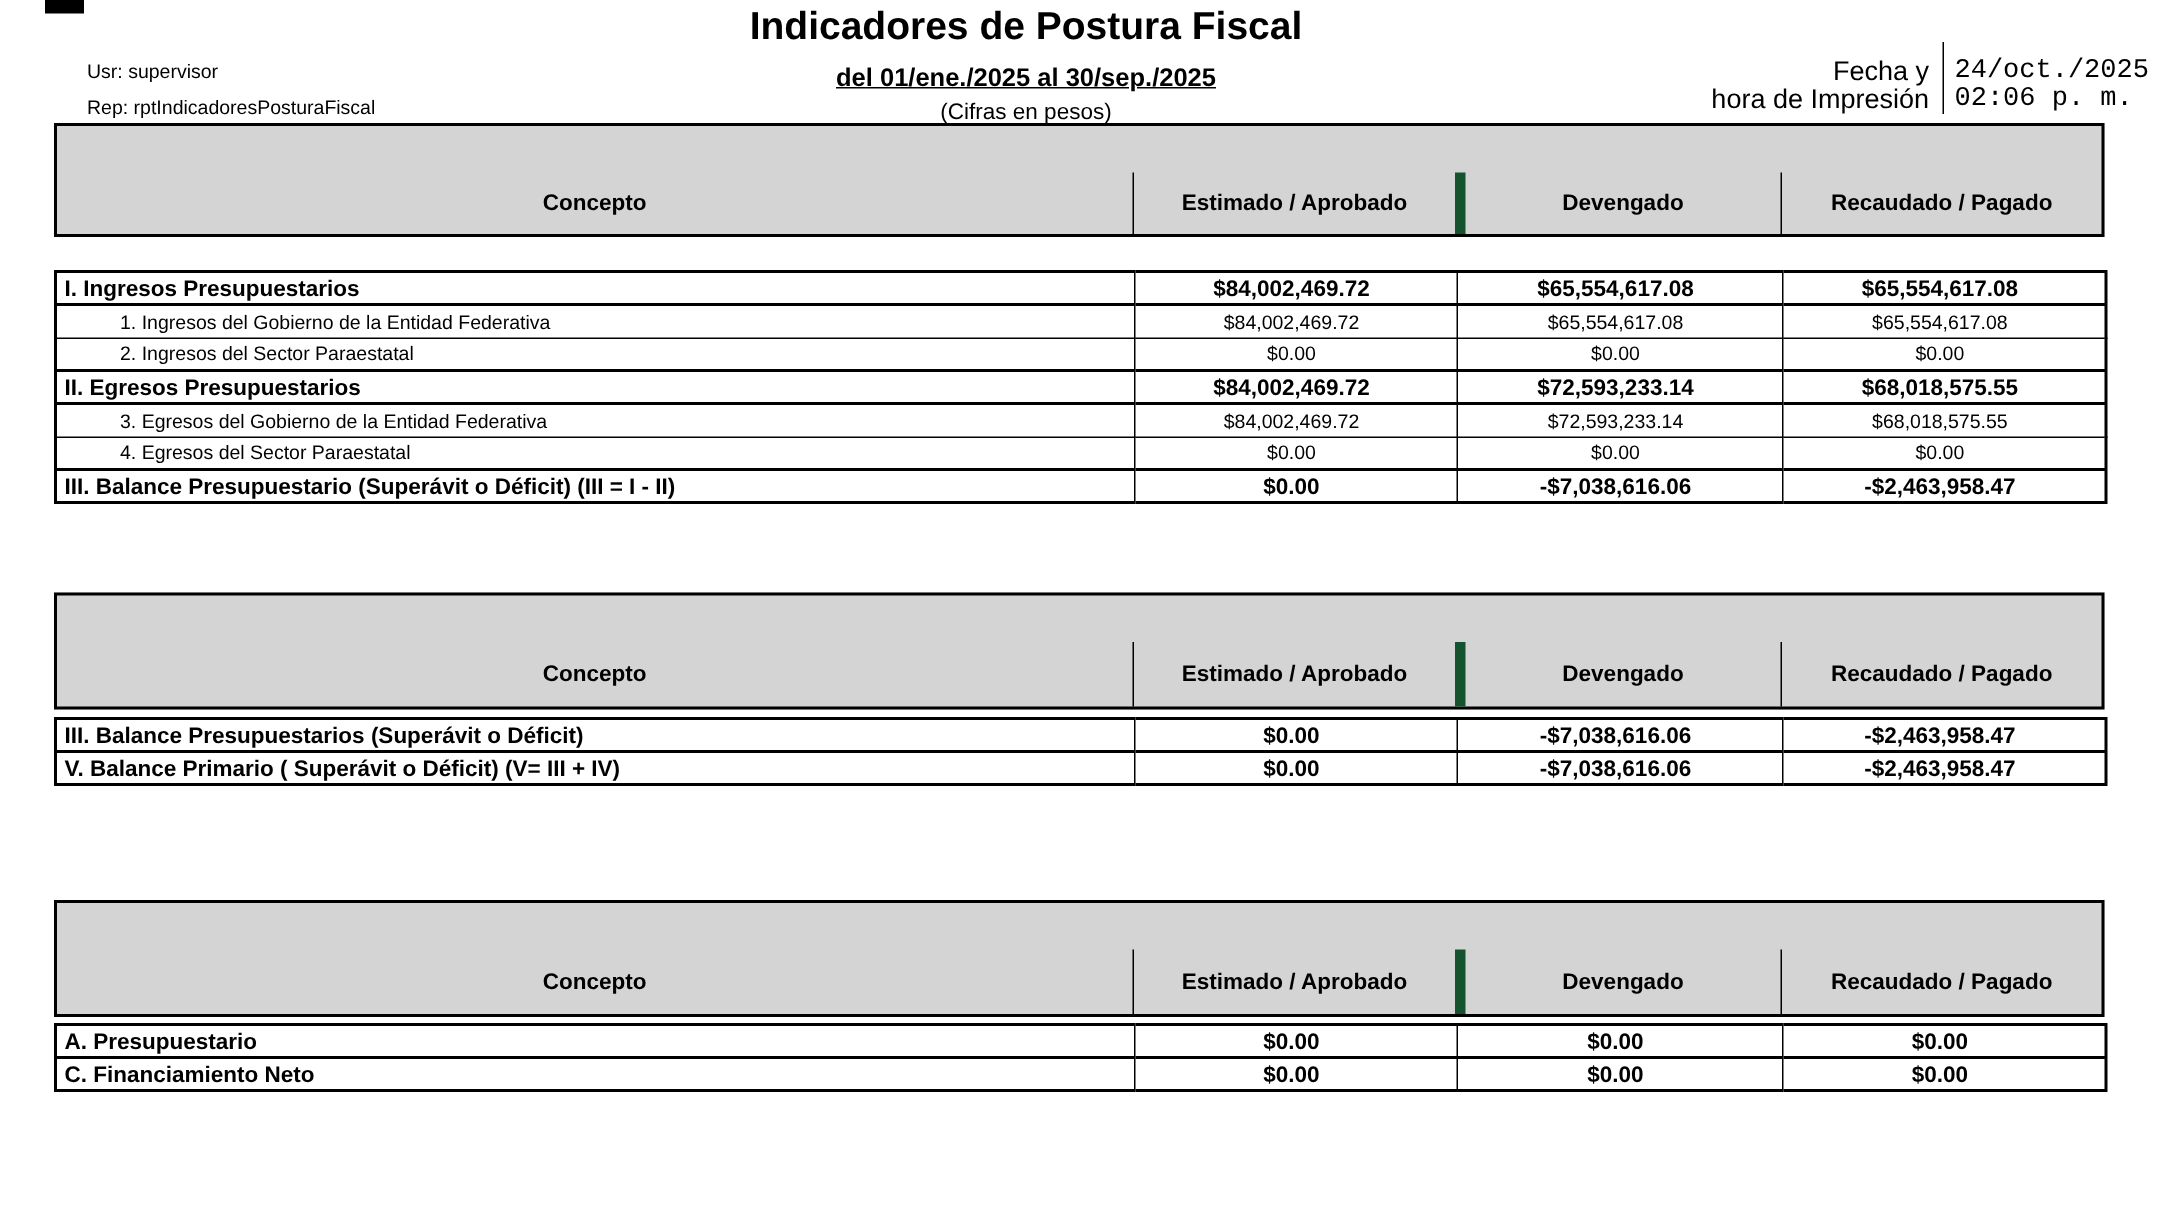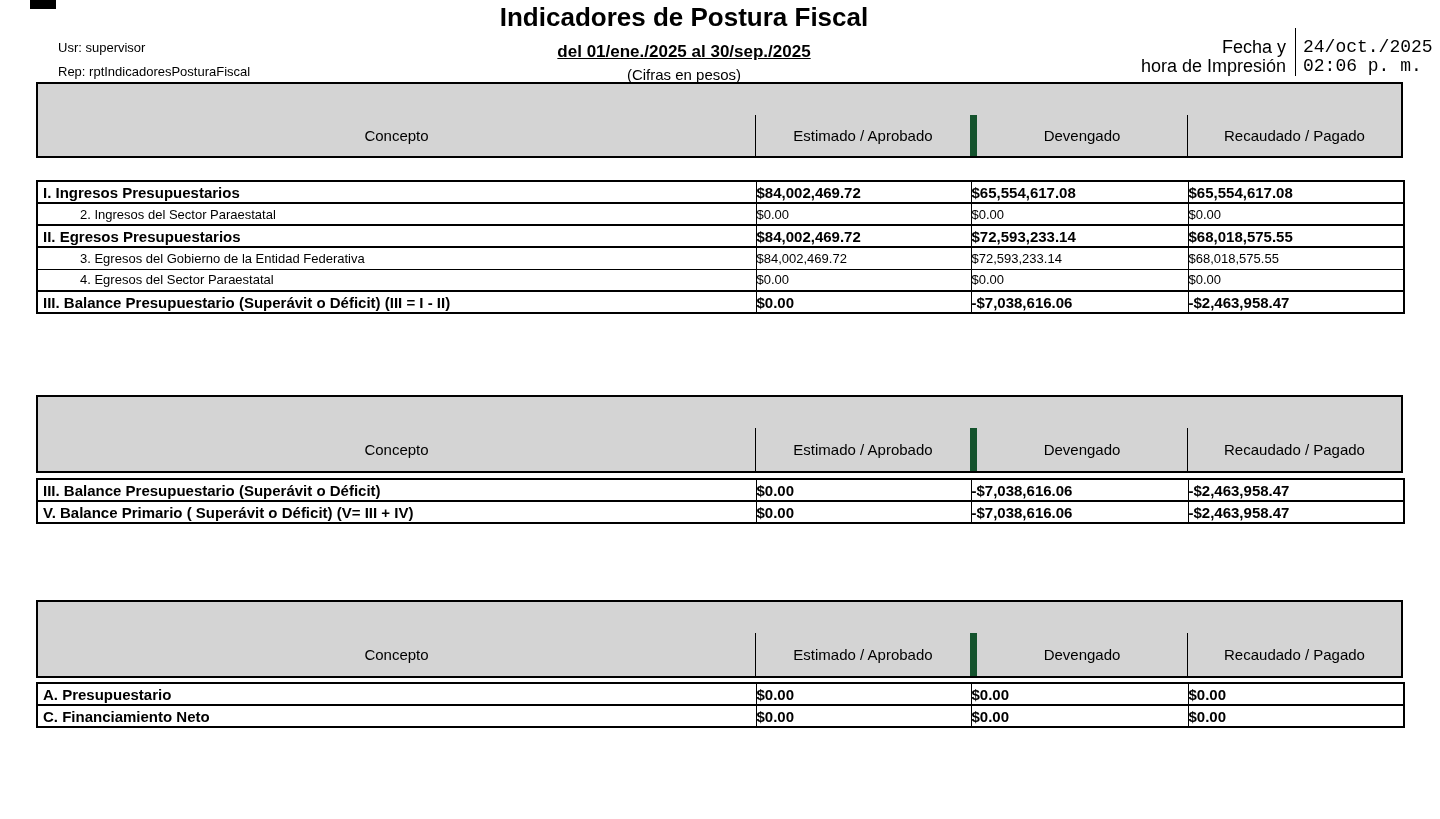--- a/index.html
+++ b/index.html
@@ -36,38 +36,38 @@
     width: 170px; padding-left: 7px;
     margin-top: auto; line-height: 19px; font-family: Liberation Mono, monospace;
   }
   
   .thead {
     position: absolute; left: 36px; width: 1367px;
     background: #d4d4d4; border: 2px solid #000; display: flex;
   }
   .thead .hc {
     display: flex; align-items: center; justify-content: center;
-    font-weight: normal; font-size: 15px; text-align: center; margin-top: 31px;
+    font-weight: bold; font-size: 15px; text-align: center; margin-top: 31px;
   }
   .hc.c1 { flex: 0 0 717px; }
   .hc.c2 { flex: 0 0 215px; border-left: 1px solid #000; }
   .hc.c3 { flex: 0 0 217px; border-left: 7px solid #14532d; }
   .hc.c4 { flex: 1;         border-left: 1px solid #000; }
   
   table.tbody {
     position: absolute; left: 36px; width: 1367px;
     border-collapse: collapse; table-layout: fixed;
     border: 2px solid #000;
   }
   table.tbody td {
     border: 1px solid #000; height: 22px; vertical-align: middle;
     overflow: hidden; white-space: nowrap;
   }
   td.c { text-align: left;  padding-left: 5px; }
-  td.n { text-align: left; padding-right: 5px; }
+  td.n { text-align: center; padding-right: 5px; }
   tr.major td { font-weight: bold; font-size: 15px; border-top-width: 2px; border-bottom-width: 2px; }
   tr.sub td   { font-size: 13px; }
   tr.sub td.c { padding-left: 42px; }
 </style>
 </head>
 <body>
 
 <div class="logo-mark"></div>
 
 <div class="center-head">
@@ -108,20 +108,26 @@
       <col style="width:216px">
     </colgroup>
   <tbody>
       <tr class="major">
     <td class="c">I. Ingresos Presupuestarios</td>
     <td class="n">$84,002,469.72</td>
     <td class="n">$65,554,617.08</td>
     <td class="n">$65,554,617.08</td>
   </tr>
   <tr class="sub">
+    <td class="c">1. Ingresos del Gobierno de la Entidad Federativa</td>
+    <td class="n">$84,002,469.72</td>
+    <td class="n">$65,554,617.08</td>
+    <td class="n">$65,554,617.08</td>
+  </tr>
+  <tr class="sub">
     <td class="c">2. Ingresos del Sector Paraestatal</td>
     <td class="n">$0.00</td>
     <td class="n">$0.00</td>
     <td class="n">$0.00</td>
   </tr>
   <tr class="major">
     <td class="c">II. Egresos Presupuestarios</td>
     <td class="n">$84,002,469.72</td>
     <td class="n">$72,593,233.14</td>
     <td class="n">$68,018,575.55</td>
@@ -156,21 +162,21 @@
 
 <table class="tbody" style="top:478px">
   <colgroup>
       <col style="width:719px">
       <col style="width:215px">
       <col style="width:217px">
       <col style="width:216px">
     </colgroup>
   <tbody>
       <tr class="major">
-    <td class="c">III. Balance Presupuestario (Superávit o Déficit)</td>
+    <td class="c">III. Balance Presupuestarios (Superávit o Déficit)</td>
     <td class="n">$0.00</td>
     <td class="n">-$7,038,616.06</td>
     <td class="n">-$2,463,958.47</td>
   </tr>
   <tr class="major">
     <td class="c">V. Balance Primario ( Superávit o Déficit) (V= III + IV)</td>
     <td class="n">$0.00</td>
     <td class="n">-$7,038,616.06</td>
     <td class="n">-$2,463,958.47</td>
   </tr>

